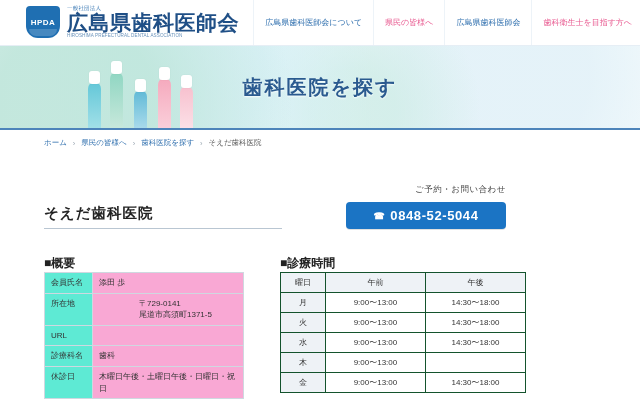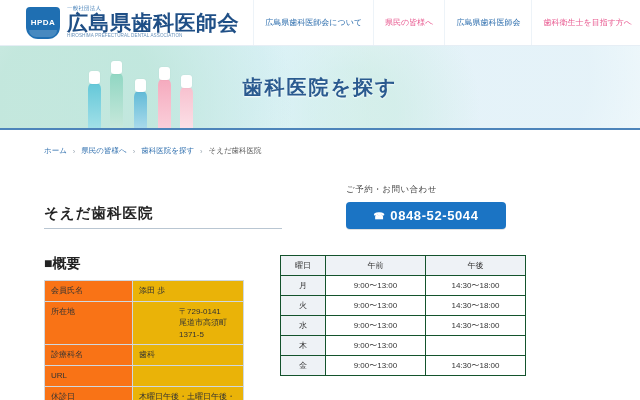--- a/index.html
+++ b/index.html
@@ -12,21 +12,21 @@
   }
   .page { position: relative; width: 640px; height: 400px; }
 
   
   .header {
     height: 46px; background: #ffffff;
     display: flex; align-items: center;
     border-bottom: 1px solid #e6eef5;
     position: relative;
   }
-  .logo-wrap { display: flex; align-items: center; padding-left: 26px; }
+  .logo-wrap { display: flex; align-items: flex-start; padding-left: 26px; }
   .logo-mark {
     width: 34px; height: 32px;
     background: #1f6fb2;
     border-radius: 4px 4px 12px 12px;
     color: #fff; font-size: 8px; font-weight: bold;
     display: flex; align-items: center; justify-content: center;
     letter-spacing: 0.5px;
     position: relative;
   }
   .logo-mark::after {
@@ -85,62 +85,62 @@
     text-align: center; font-size: 20px; font-weight: bold;
     color: #2a5a8f; letter-spacing: 2px;
     text-shadow: 0 1px 2px rgba(255,255,255,0.9);
   }
   .hero-rule {
     height: 2px; background: #2e6fae; opacity: 0.85;
   }
 
   
   .crumb {
-    height: 26px; display: flex; align-items: flex-end;
+    height: 26px; display: flex; align-items: center;
     padding-left: 44px; font-size: 7.5px; color: #4a4a4a;
     background: #ffffff;
   }
   .crumb a { color: #2f6fae; text-decoration: none; }
   .crumb .sep { margin: 0 6px; color: #9aa7b2; }
   .crumb .cur { color: #555; }
 
   
   .content { padding: 28px 44px 0 44px; }
   .top-row { display: flex; align-items: flex-end; }
   .clinic-name-box {
     flex: 0 0 238px;
     padding-bottom: 5px;
     border-bottom: 1px solid #b9c6d2;
   }
   .clinic-name { font-size: 14.5px; font-weight: bold; color: #222; letter-spacing: 1px; }
 
-  .contact-box { margin-left: 64px; text-align: left; }
+  .contact-box { margin-left: 64px; text-align: right; }
   .contact-label { font-size: 8.5px; color: #444; margin-bottom: 6px; letter-spacing: 0.5px; }
   .tel-btn {
     width: 160px; height: 27px; border-radius: 4px;
     background: #1b74c4; color: #fff;
     display: flex; align-items: center; justify-content: center;
     font-size: 13px; font-weight: bold; letter-spacing: 0.6px;
     box-shadow: 0 1px 0 rgba(0,0,0,0.12);
   }
   .tel-btn .ph { font-size: 9px; margin-right: 5px; }
 
   .panels { display: flex; margin-top: 26px; }
   .panel-left { width: 200px; }
   .panel-right { margin-left: 36px; width: 246px; }
   .sec-title {
-    font-size: 14px; font-weight: bold; color: #222; margin-bottom: 7px;
+    font-size: 12px; font-weight: bold; color: #222; 
   }
   table { border-collapse: collapse; width: 100%; font-size: 8px; }
   .tbl th, .tbl td {
     border: 1px solid #cfd8e0; padding: 4px 6px; vertical-align: top;
     line-height: 1.45; color: #333; font-weight: normal; text-align: left;
   }
-  .tbl th { background: #f97316; width: 88px; white-space: nowrap; }
-  .tbl td { background: #eab308; }
+  .tbl th { background: #5eead4; width: 48px; white-space: nowrap; }
+  .tbl td { background: #f9a8d4; }
 
   .hours th, .hours td {
     border: 1px solid #14532d; padding: 4px 4px; text-align: center;
     font-size: 8px; font-weight: normal; color: #333;
   }
   .hours thead th { background: #eef2f6; }
   .hours tbody th { background: #eef2f6; width: 44px; }
   .hours td { background: #ffffff; width: 98px; }
 </style>
 </head>
@@ -222,36 +222,37 @@
             <tr>
               <th>会員氏名</th>
               <td>添田 歩</td>
             </tr>
             <tr>
               <th>所在地</th>
               <td style="white-space: pre-line; padding-left: 46px;">〒729-0141
 尾道市高須町1371-5</td>
             </tr>
             <tr>
+              <th>URL</th>
+              <td>&nbsp;</td>
+            </tr>
+            <tr>
               <th>診療科名</th>
               <td>歯科</td>
             </tr>
             <tr>
-              <th>URL</th>
-              <td>&nbsp;</td>
-            </tr>
-            <tr>
               <th>休診日</th>
               <td>木曜日午後・土曜日午後・日曜日・祝日</td>
             </tr>
           </tbody>
         </table>
       </div>
 
       <div class="panel-right">
+        <div class="sec-title">■診療時間</div>
         <table class="hours">
           <thead>
             <tr>
               <th>曜日</th>
               <th>午前</th>
               <th>午後</th>
             </tr>
           </thead>
           <tbody>
             <tr>

